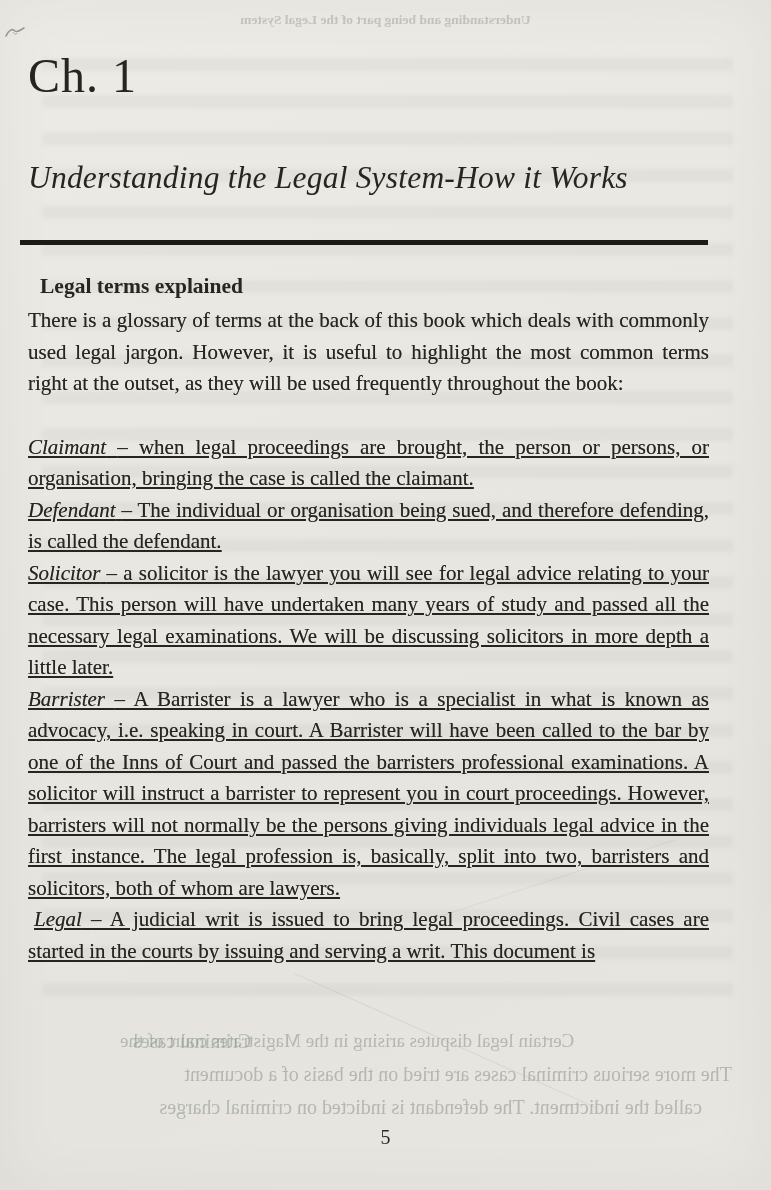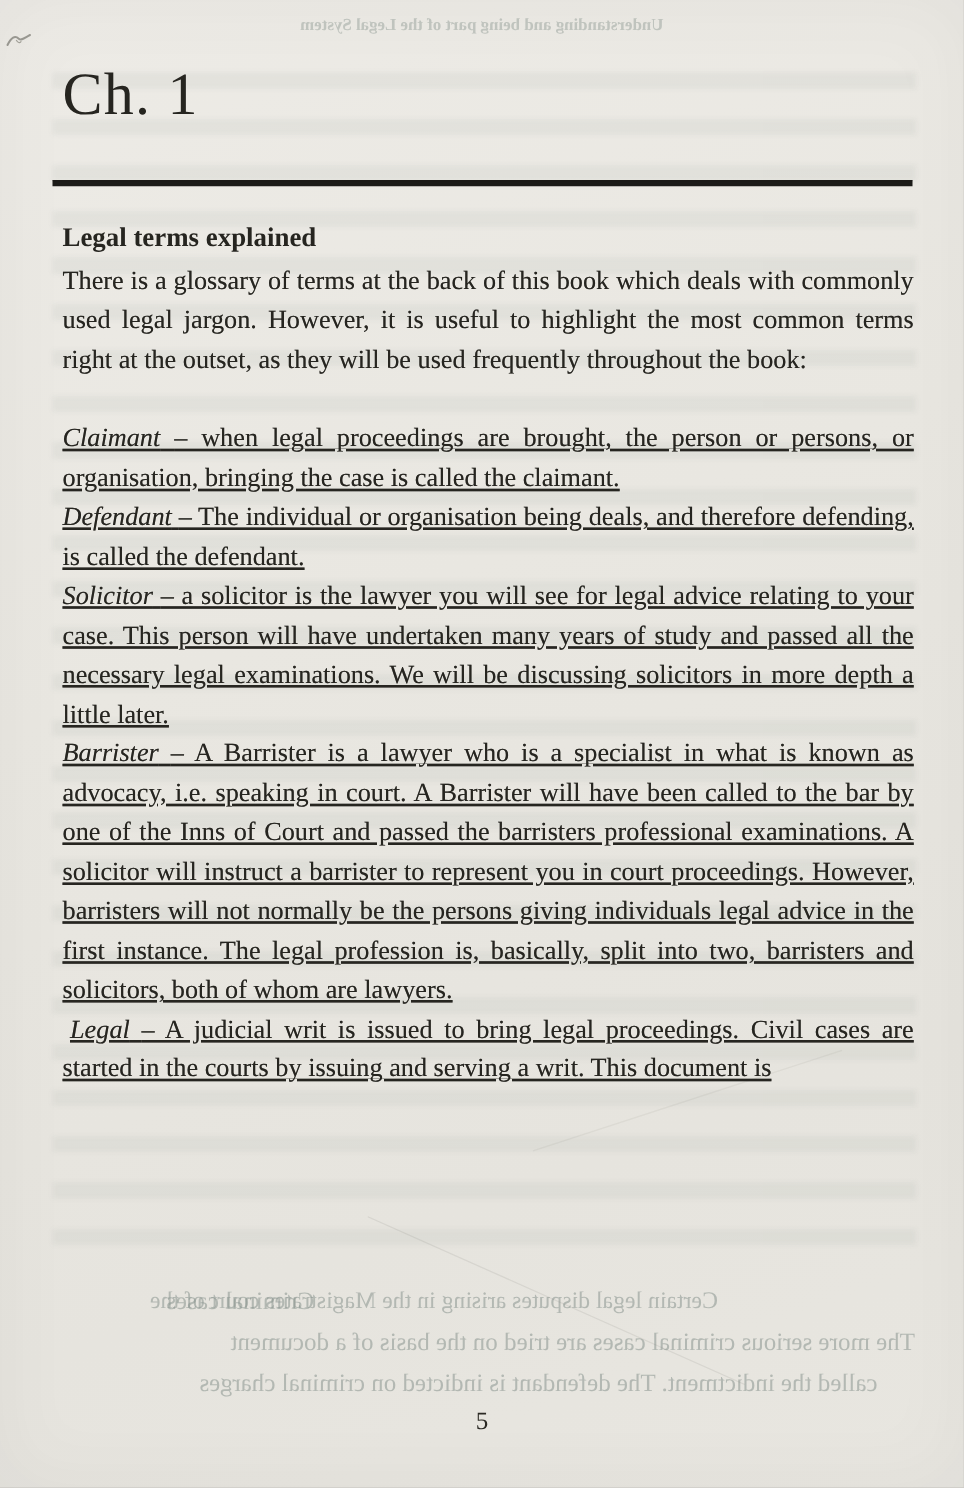--- a/index.html
+++ b/index.html
@@ -57,21 +57,21 @@
     pointer-events: none;
   }
   .scratch-1 { width: 330px; height: 1px; left: 280px; top: 1040px; transform: rotate(24deg); }
   .scratch-2 { width: 260px; height: 1px; left: 420px; top: 880px; transform: rotate(-18deg); opacity: .6; }
 
   #scan-mark { position: absolute; left: 4px; top: 24px; opacity: 0.75; }
 
   
   #content {
     position: absolute;
-    left: 50px; top: 0;
+    left: 28px; top: 0;
     width: 681px;
   }
 
   .chapter {
     margin: 52px 0 0 0;
     font-size: 48px;
     font-weight: normal;
     line-height: 1;
     letter-spacing: 1px;
   }
@@ -89,21 +89,21 @@
   .rule {
     margin-top: 44px;
     margin-left: -8px;
     width: 688px;
     height: 5px;
     background: #1c1b18;
     border-top: 1px solid rgba(28,27,24,0.35);
   }
 
   .section-heading {
-    margin: 28px 0 0 0;
+    margin: 28px 0 0 12px;
     font-size: 21.5px;
     font-weight: bold;
     line-height: 1.3;
   }
 
   .body-par {
     margin: 0;
     font-size: 21px;
     line-height: 31.5px;
     text-align: justify;
@@ -142,31 +142,32 @@
 
   <svg id="scan-mark" width="26" height="18" viewBox="0 0 26 18">
     <path d="M2 12 C5 6, 8 4, 11 7 C13 9, 16 6, 20 4" fill="none" stroke="#7e7d76" stroke-width="1.6" stroke-linecap="round"></path>
     <path d="M9 8 C10 10, 12 11, 13 9" fill="none" stroke="#8a897f" stroke-width="1"></path>
   </svg>
 
   <div id="content">
 
     <h1 class="chapter">Ch. 1</h1>
 
+    <h2 class="doc-title">Understanding the Legal System-How it Works</h2>
 
     <div class="rule"></div>
 
     <h3 class="section-heading">Legal terms explained</h3>
 
     <p class="body-par intro">There is a glossary of terms at the back of this book which deals with commonly used legal jargon. However, it is useful to highlight the most common terms right at the outset, as they will be used frequently throughout the book:</p>
 
     <div class="defs">
       <p class="body-par"><i class="term">Claimant</i> <span>– when legal proceedings are brought, the person or persons, or organisation, bringing the case is called the claimant.</span></p>
 
-      <p class="body-par"><i class="term">Defendant</i> <span>– The individual or organisation being deals, and therefore defending, is called the defendant.</span></p>
+      <p class="body-par"><i class="term">Defendant</i> <span>– The individual or organisation being sued, and therefore defending, is called the defendant.</span></p>
 
       <p class="body-par"><i class="term">Solicitor</i> <span>– a solicitor is the lawyer you will see for legal advice relating to your case. This person will have undertaken many years of study and passed all the necessary legal examinations. We will be discussing solicitors in more depth a little later.</span></p>
 
       <p class="body-par"><i class="term">Barrister</i> <span>– A Barrister is a lawyer who is a specialist in what is known as advocacy, i.e. speaking in court. A Barrister will have been called to the bar by one of the Inns of Court and passed the barristers professional examinations. A solicitor will instruct a barrister to represent you in court proceedings. However, barristers will not normally be the persons giving individuals legal advice in the first instance. The legal profession is, basically, split into two, barristers and solicitors, both of whom are lawyers.</span></p>
 
       <p class="body-par indent"><i class="term">Legal</i> <span>– A judicial writ is issued to bring legal proceedings. Civil cases are started in the courts by issuing and serving a writ. This document is</span></p>
     </div>
 
   </div>
 

